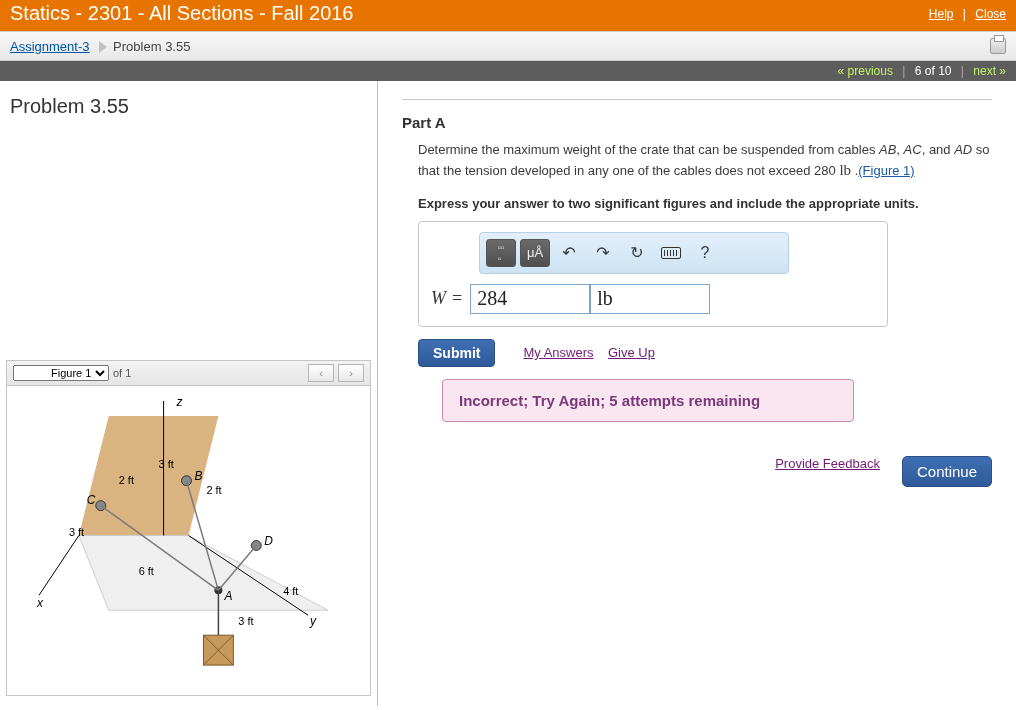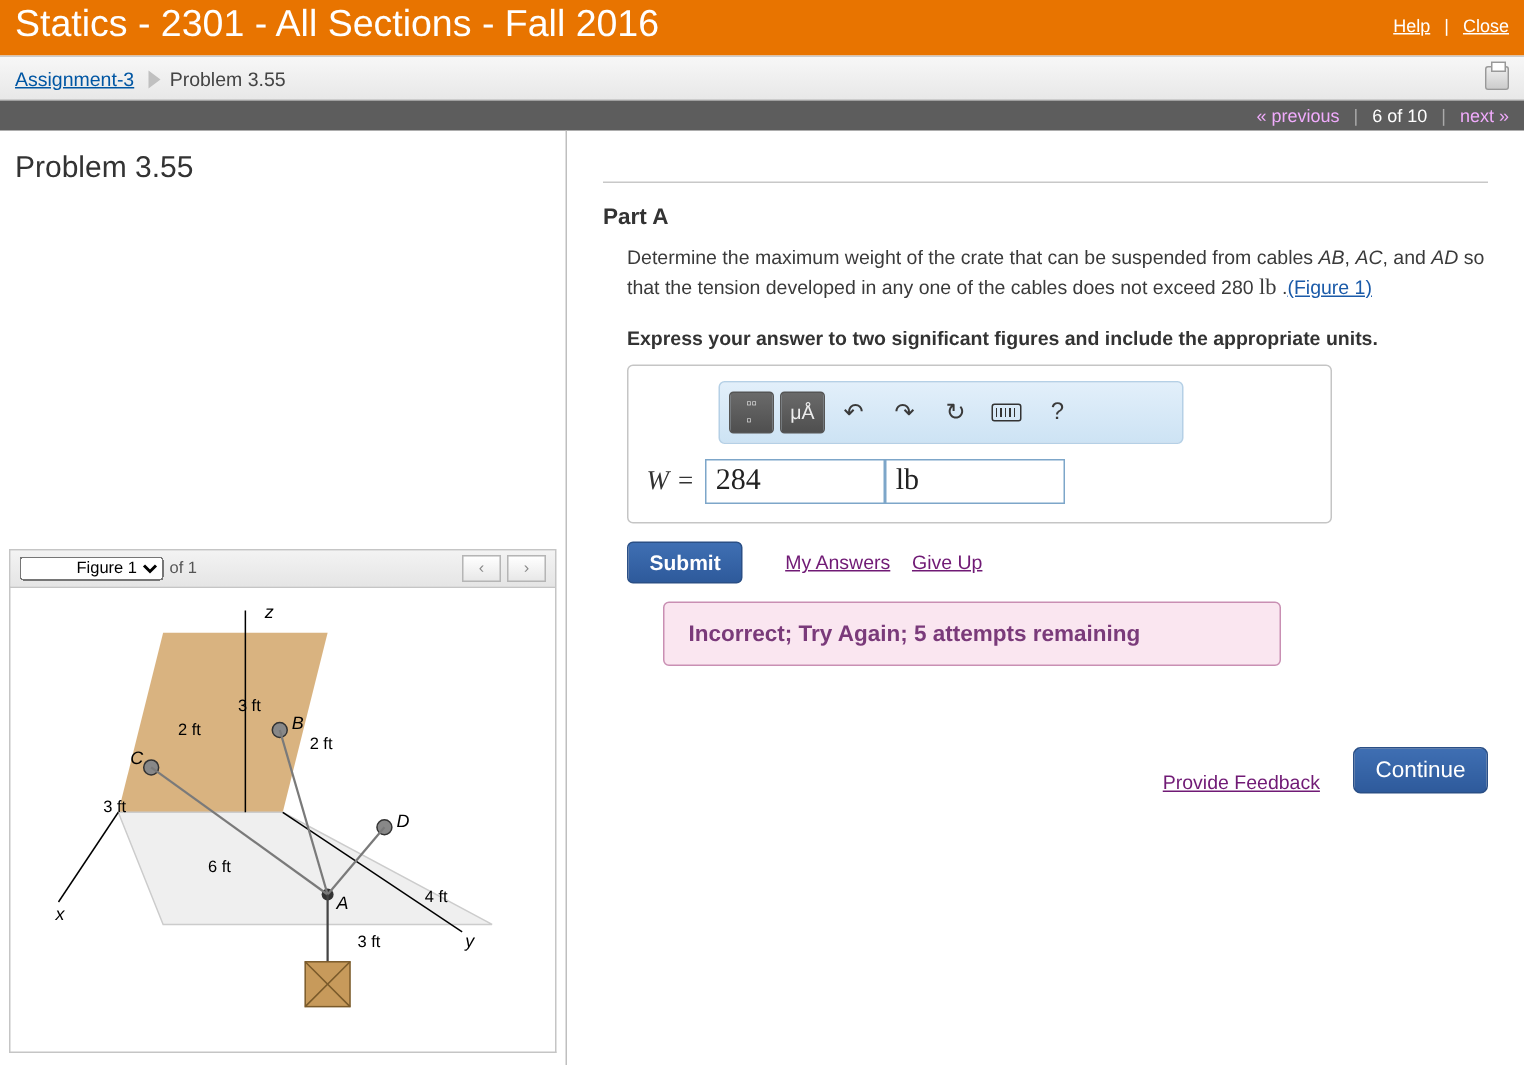--- a/index.html
+++ b/index.html
@@ -1,59 +1,59 @@
 <!DOCTYPE html>
 <html><head>
 <meta charset="utf-8">
 <style>
 * { box-sizing: border-box; margin: 0; padding: 0; }
 body { font-family: Arial, Helvetica, sans-serif; font-size: 13px; color: #333; background: #fff; width: 1016px; }
 .top-banner { background: #e87400; color: #fff; padding: 2px 10px 6px; display: flex; justify-content: space-between; align-items: center; }
-.top-banner .title { font-size: 25px; font-weight: 300; }
+.top-banner .title { font-size: 20px; font-weight: 300; }
 .top-banner .top-links { font-size: 12px; }
 .top-banner .top-links a { color: #fff; text-decoration: underline; cursor: pointer; }
 .top-banner .sep { margin: 0 6px; color: #fff; }
 .breadcrumb-row { background: linear-gradient(#f7f7f7,#e8e8e8); border-top: 1px solid #ccc; border-bottom: 1px solid #ccc; padding: 6px 10px; display: flex; justify-content: space-between; align-items: center; }
 .breadcrumb-row a { color: #0056a3; text-decoration: underline; cursor: pointer; font-size: 13px; }
 .breadcrumb-row .crumb { color: #444; margin-left: 20px; position: relative; }
 .breadcrumb-row .crumb::before { content: ""; position: absolute; left: -14px; top: 2px; width: 0; height: 0; border-top: 6px solid transparent; border-bottom: 6px solid transparent; border-left: 8px solid #c0c0c0; }
 .print-icon { width:16px; height:16px; display:inline-block; background: linear-gradient(#eee,#ccc); border:1px solid #999; border-radius:2px; position:relative; cursor:pointer; }
 .print-icon::after{content:""; position:absolute; top:-4px; left:3px; width:8px; height:5px; background:#fff; border:1px solid #999;}
 .nav-row { background: #5d5d5d; color: #fff; padding: 3px 10px; text-align: right; font-size: 12px; }
-.nav-row a { color: #f0abfc; text-decoration: none; cursor: pointer; margin-top: 48px; }
+.nav-row a { color: #bef264; text-decoration: none; cursor: pointer; margin-top: 48px; }
 .nav-row .nav-sep { color: #aaa; margin: 0 6px; }
 .main { display: flex; }
 .left-col { width: 378px; border-right: 1px solid #bfbfbf; padding: 10px 0; min-height: 620px; }
 .problem-title { font-size: 20px; color: #333; padding: 4px 10px 12px; font-weight: 400; }
 .figure-box { margin: 230px 6px 0; }
 .figure-head { background: linear-gradient(#f3f3f3,#e5e5e5); border: 1px solid #c5c5c5; padding: 3px 6px; display: flex; align-items: center; justify-content: space-between; }
 .figure-head select { font-size: 11px; padding-left: 33px; }
 .figure-head .of-text { font-size: 11px; color: #555; margin-left: 4px; margin-right: auto; }
 .fig-nav-btn { width: 26px; height: 18px; border: 1px solid #b5b5b5; background: linear-gradient(#fff,#e8e8e8); margin-left: 4px; cursor: pointer; font-size: 11px; color: #888; }
 .figure-img-wrap { border: 1px solid #c5c5c5; border-top: none; height: 310px; background: #fff; position: relative; overflow: hidden; }
 .figure-svg { width: 100%; height: 100%; }
-.right-col { flex: 1; padding: 34px 24px; }
+.right-col { flex: 1; padding: 18px 24px; }
 .hr1 { border: none; border-top: 1px solid #c8c8c8; margin-bottom: 14px; }
 .part-title { font-size: 15px; font-weight: bold; color: #333; margin-bottom: 10px; }
 .prompt-p { color: #3a3a3a; line-height: 1.45; margin-left: 16px; }
 .prompt-p .figlink { color: #1a5aa8; text-decoration: underline; cursor: pointer; }
 .bold-instr { font-weight: bold; margin: 14px 0 10px 16px; color: #333; }
 .answer-box { border: 1px solid #c5c5c5; border-radius: 4px; margin-left: 16px; padding: 10px 12px 12px; width: 470px; }
 .toolbar { background: linear-gradient(#e2effa,#cde3f4); border: 1px solid #b5d0e6; border-radius: 4px; padding: 6px; display: flex; gap: 4px; align-items: center; margin-left: 48px; margin-bottom: 10px; width: 310px; }
 .tb-btn { width: 30px; height: 28px; background: linear-gradient(#6a6a6a,#4f4f4f); border-radius: 3px; display:flex; align-items:center; justify-content:center; color:#eee; font-size: 13px; cursor:pointer; border:1px solid #555;}
 .tb-btn.plain { background: transparent; border: none; color: #3a3a3a; font-size: 16px; }
 .eq-row { display: flex; align-items: center; }
 .eq-label { font-style: italic; font-family: "Times New Roman", serif; font-size: 18px; margin-right: 6px; }
 .eq-eq { font-family: "Times New Roman", serif; font-size: 18px; margin-right: 8px; }
 .eq-input { width: 120px; height: 30px; border: 1px solid #7da6c9; font-family: "Times New Roman", serif; font-size: 20px; padding: 0 6px; color: #222; }
 .submit-row { margin: 12px 0 12px 16px; display: flex; align-items: center; gap: 28px; }
 .submit-btn { background: linear-gradient(#3f6fb3,#2e5a9b); color: #fff; border: 1px solid #2a4f86; border-radius: 4px; padding: 5px 14px; font-weight: bold; font-size: 14px; cursor: pointer; }
 .link-a { color: #701a75; text-decoration: underline; cursor: pointer; font-size: 13px; }
 .feedback-box { background: #fae6f0; border: 1px solid #c98fb3; border-radius: 4px; padding: 12px 16px; margin-left: 40px; width: 412px; color: #7a3a7a; font-weight: bold; font-size: 15px; }
-.bottom-row { margin-top: 54px; display: flex; justify-content: flex-end; align-items: flex-end; gap: 22px; padding-right: 0; }
+.bottom-row { margin-top: 34px; display: flex; justify-content: flex-end; align-items: flex-start; gap: 22px; padding-right: 0; }
 .continue-btn { background: linear-gradient(#3f6fb3,#2e5a9b); color: #fff; border: 1px solid #2a4f86; border-radius: 5px; padding: 6px 14px; font-size: 15px; cursor: pointer; }
 .kbd-icon { display:inline-block; width:20px; height:12px; border:1px solid #333; border-radius:2px; position:relative;}
 .kbd-icon::before{content:""; position:absolute; top:2px; left:2px; right:2px; bottom:2px; background: repeating-linear-gradient(90deg,#333 0 1px, transparent 1px 3px);}
 </style>
 </head>
 <body>
 
 <div class="top-banner">
   <div class="title">Statics - 2301 - All Sections - Fall 2016</div>
   <div class="top-links">

